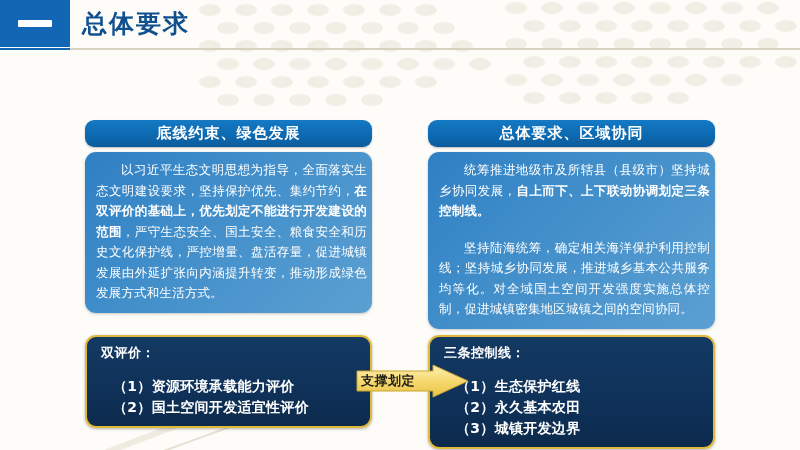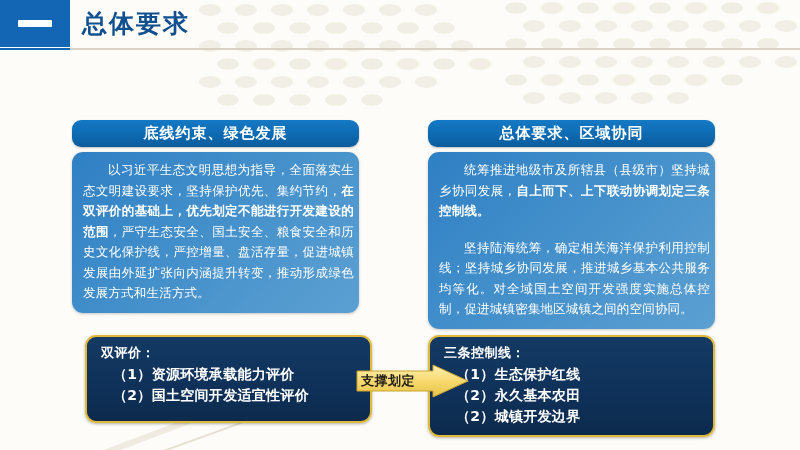--- a/index.html
+++ b/index.html
@@ -46,21 +46,21 @@
     background:linear-gradient(to right,#1266b3 0,#1266b3 70px,#d9d2c2 70px,#d9d2c2 100%);
   }
   
   .subtitle{
     position:absolute;left:76px;top:84px;
     font-size:15px;font-weight:bold;color:#8b1a14;
     letter-spacing:.5px;
   }
   
   .col{position:absolute;top:120px;width:287px;}
-  .col-left{left:72px;}
+  .col-left{left:85px;}
   .col-right{left:428px;}
 
   .card-title{
     height:27px;border-radius:9px;
     background:linear-gradient(180deg,#1579c4 0%,#0d6ab1 55%,#0c5c9c 100%);
     color:#ffffff;font-size:15px;font-weight:bold;
     display:flex;align-items:center;justify-content:center;
     letter-spacing:1px;
     box-shadow:0 1px 2px rgba(0,0,0,.25);
   }
@@ -87,21 +87,21 @@
     background:linear-gradient(180deg,#133a63 0%,#0f3159 60%,#0c2a4c 100%);
     color:#ffffff;
     padding:7px 10px 8px 14px;
     box-sizing:border-box;
     min-height:88px;
     box-shadow:0 1px 3px rgba(0,0,0,.3);
   }
   .list-left{left:85px;}
   .list-right{left:428px;}
   .list-box .lb-title{
-    font-size:13px;font-weight:bold;margin-bottom:2px;letter-spacing:.5px;
+    font-size:13px;font-weight:bold;margin-bottom:14px;letter-spacing:.5px;
   }
   .list-box .lb-item{
     font-size:14px;font-weight:bold;line-height:21px;padding-left:12px;
     letter-spacing:.3px;
   }
   
   .arrow{
     position:absolute;left:355px;top:364px;width:115px;height:34px;
   }
   .arrow-label{
@@ -241,21 +241,21 @@
         <div class="lb-item">（1）资源环境承载能力评价</div>
         <div class="lb-item">（2）国土空间开发适宜性评价</div>
       </div>
   </div>
 
   <div class="list-box list-right">
     <div class="lb-title">三条控制线：</div>
     <div>
         <div class="lb-item">（1）生态保护红线</div>
         <div class="lb-item">（2）永久基本农田</div>
-        <div class="lb-item">（2）城镇开发边界</div>
+        <div class="lb-item">（3）城镇开发边界</div>
       </div>
   </div>
 
   <div class="arrow">
     <svg width="115" height="34" viewBox="0 0 115 34" xmlns="http://www.w3.org/2000/svg">
       <defs>
         <linearGradient id="ag" x1="0" y1="0" x2="0" y2="1">
           <stop offset="0%" stop-color="#fdf0b4"></stop>
           <stop offset="50%" stop-color="#f6d96f"></stop>
           <stop offset="100%" stop-color="#e8c347"></stop>

